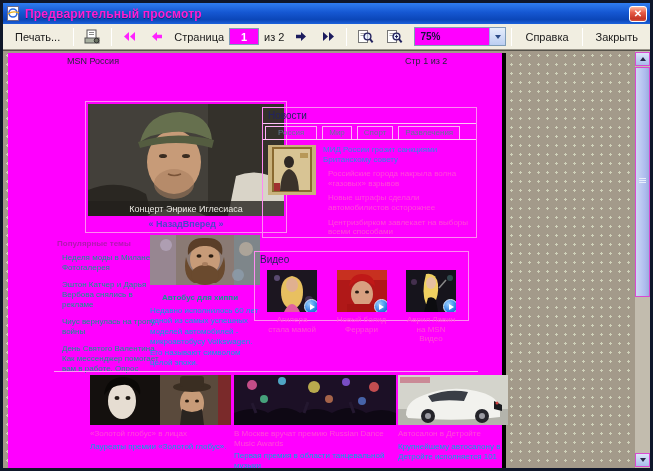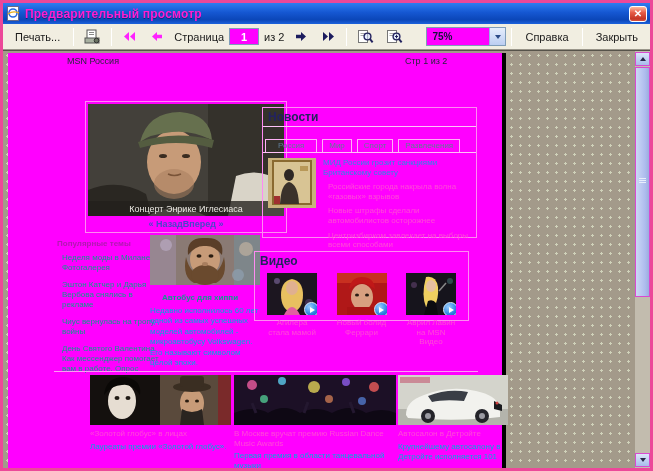--- a/index.html
+++ b/index.html
@@ -1,19 +1,19 @@
 <!DOCTYPE html>
 <html><head>
 <meta charset="utf-8">
 <style>
   html,body{margin:0;padding:0;background:#555;}
   *{box-sizing:border-box;}
   .window{
     position:relative;width:653px;height:471px;
-    border:3px solid #ec4899;outline:1px solid #8a0050;
+    border:3px solid #0f172a;outline:1px solid #8a0050;
     font-family:"Liberation Sans",sans-serif;
     background:#fef9c3;overflow:hidden;
   }
   
   .titlebar{
     height:21px;display:flex;align-items:center;padding:0 3px;
     background:linear-gradient(180deg,#2f7df0 0%,#1557d2 45%,#0b46b8 80%,#1c62dc 100%);
   }
   .titlebar .app-icon{width:15px;height:15px;margin-right:4px;flex:0 0 auto;}
   .titlebar .title{flex:1;color:#ff1fd0;font-size:12px;font-weight:bold;letter-spacing:.2px;
@@ -36,21 +36,21 @@
   .tb-btn.icon-only{padding:0 4px;}
   .sep{width:1px;height:18px;background:#b9b5a6;border-right:1px solid #fff;margin:0 3px;flex:0 0 auto;}
   .tb-label{font-size:11px;color:#1a1a1a;margin:0 3px;white-space:nowrap;}
   .page-num{
     width:30px;height:17px;border:1px solid #7f9db9;background:#ff00ff;
     color:#fff;font-size:11px;font-weight:bold;text-align:center;
     font-family:"Liberation Sans",sans-serif;padding:0;
   }
   .combo{
     width:92px;height:19px;border:1px solid #7f9db9;background:#ff00ff;
-    display:flex;align-items:center;margin-left:16px;cursor:pointer;
+    display:flex;align-items:center;margin-left:4px;cursor:pointer;
   }
   .combo .combo-value{flex:1;font-size:10px;color:#14143c;padding-left:5px;font-weight:bold;}
   .combo .combo-btn{
     width:16px;height:100%;border-left:1px solid #9ab0e4;
     background:linear-gradient(180deg,#e6eefc,#bccef2);
     display:flex;align-items:center;justify-content:center;
   }
   .chev-down{width:0;height:0;border-left:3px solid transparent;border-right:3px solid transparent;border-top:4px solid #2c4a86;}
   
   .preview{
@@ -79,23 +79,23 @@
   
   .popular{position:absolute;left:49px;top:186px;width:102px;}
   .popular .sec-title{font-size:8px;font-weight:bold;color:#b01ab0;margin-bottom:5px;}
   .popular .pop-item{font-size:8px;line-height:1.25;color:#0d9a8e;margin:0 0 7px 5px;}
   
   .article{position:absolute;left:142px;top:182px;width:114px;}
   .article .art-title{font-size:8px;font-weight:bold;color:#0d9a8e;margin:4px 0 4px 12px;}
   .article .art-body{font-size:8px;line-height:1.3;color:#00a8e0;}
   
   .newsbox{position:absolute;left:254px;top:54px;width:215px;height:131px;border:1px solid #ff8af2;}
-  .box-title{font-size:12px;font-weight:bold;color:#23235f;padding:2px 5px;}
+  .box-title{font-size:10px;font-weight:normal;color:#23235f;padding:2px 5px;}
   .newsbox .box-title{border-bottom:1px solid #ffc2f8;}
-  .tabs{display:flex;gap:5px;padding:2px 2px 0 2px;border-bottom:1px solid #ffc2f8;margin-top:10px;}
+  .tabs{display:flex;gap:5px;padding:2px 2px 0 2px;border-bottom:1px solid #ffc2f8;}
   .tab{border:1px solid #ffb0f6;border-bottom:none;padding:1px 6px 2px 6px;font-size:8px;color:#5f7a95;white-space:nowrap;cursor:default;}
   .news-content{display:flex;padding:5px 4px 0 5px;}
   .news-photo{flex:0 0 auto;}
   .news-list{margin-left:7px;flex:1;}
   .headline{font-size:8px;line-height:1.2;margin-bottom:5px;}
   .headline.blue{color:#2e86e8;}
   .headline.pink{color:#ff4ad6;margin-left:5px;}
   
   .videobox{position:absolute;left:246px;top:198px;width:215px;height:70px;border:1px solid #ff8af2;}
   .vid-row{display:flex;justify-content:space-between;padding:3px 12px 0 12px;}

